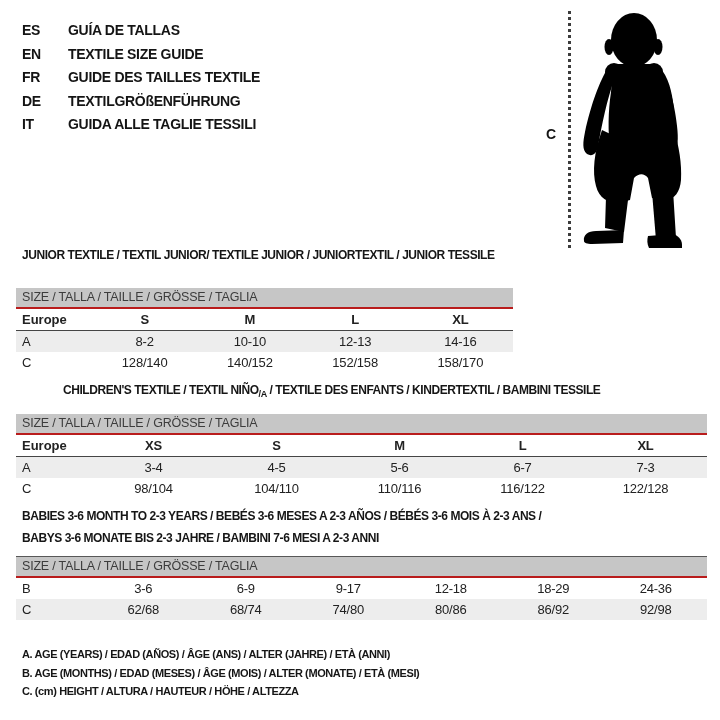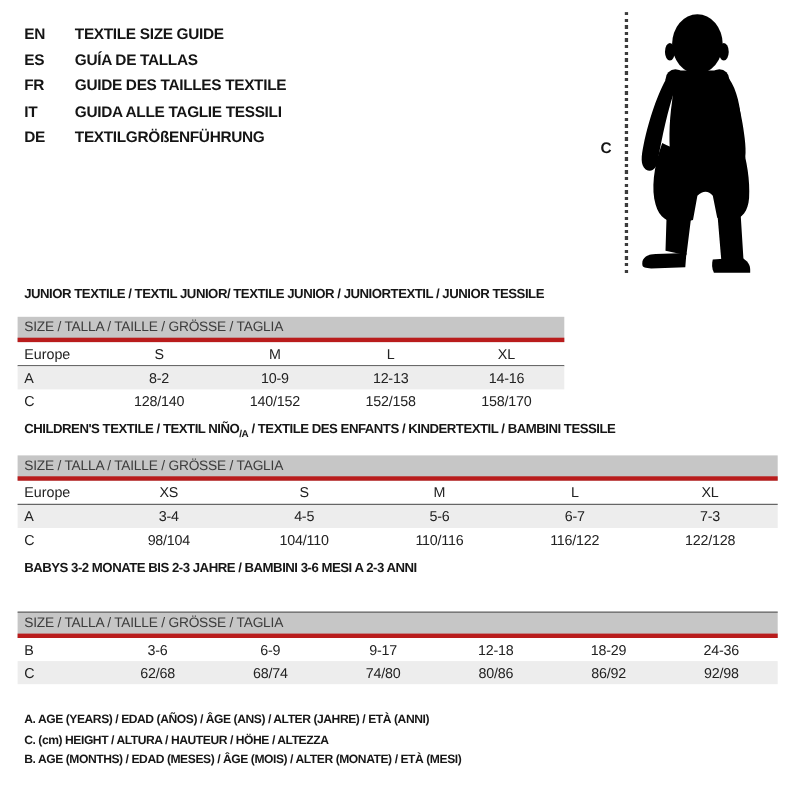--- a/index.html
+++ b/index.html
@@ -13,66 +13,66 @@
   .lang-row{display:flex;}
   .lang-code{width:46px;}
   
   .height-line{position:absolute;left:568px;top:11px;width:3px;height:239px;
     background:repeating-linear-gradient(to bottom,#3c3c3c 0 3px,transparent 3px 6px);}
   .height-label{position:absolute;left:546px;top:126px;font-weight:bold;font-size:14px;color:#141414;}
   .silhouette{position:absolute;left:578px;top:8px;}
   
   .sec-heading{position:absolute;left:22px;font-weight:bold;font-size:12px;
                letter-spacing:-0.45px;color:#161616;white-space:nowrap;}
-  .h1{top:260px;}
-  .h2{top:383px;}
+  .h1{top:248px;}
+  .h2{top:383px;margin-left:41px;}
   .h3{top:505px;line-height:22px;white-space:normal;width:660px;}
   .sub{font-size:9px;vertical-align:-3px;}
   
   .table{position:absolute;left:16px;font-size:13px;color:#222;}
   .t1{top:288px;width:497px;}
   .t2{top:414px;width:691px;}
   .t3{top:556px;width:691px;}
-  .tbar{height:19px;line-height:19px;background:#c6c6c6;border-bottom:4px solid #b91c1c;
+  .tbar{height:19px;line-height:19px;background:#c6c6c6;border-bottom:2px solid #b91c1c;
         color:#3c3c3c;padding-left:6px;font-size:12.5px;letter-spacing:-0.2px;}
   .t3 .tbar{border-top:1px solid #585858;}
   .trow{display:flex;height:21px;line-height:21px;align-items:center;}
-  .r-line{border-bottom:1.5px solid #454545;}
+  .r-line{border-bottom:1.5px solid #454545;font-weight:bold;}
   .r-alt{background:#ededed;}
   .tlabel{width:70px;padding-left:6px;}
   .tcell{flex:1;text-align:center;letter-spacing:-0.2px;}
   
   .footnotes{position:absolute;left:22px;top:645px;font-weight:bold;font-size:11px;
              letter-spacing:-0.4px;line-height:18.5px;color:#161616;}
 </style>
 </head>
 <body>
 
 <div class="page">
 
   <div class="langs">
     <div class="lang-row">
+      <span class="lang-code">ES</span>
+      <span>GUÍA DE TALLAS</span>
+    </div>
+    <div class="lang-row">
       <span class="lang-code">EN</span>
       <span>TEXTILE SIZE GUIDE</span>
-    </div>
-    <div class="lang-row">
-      <span class="lang-code">ES</span>
-      <span>GUÍA DE TALLAS</span>
     </div>
     <div class="lang-row">
       <span class="lang-code">FR</span>
       <span>GUIDE DES TAILLES TEXTILE</span>
     </div>
     <div class="lang-row">
+      <span class="lang-code">DE</span>
+      <span>TEXTILGRÖßENFÜHRUNG</span>
+    </div>
+    <div class="lang-row">
       <span class="lang-code">IT</span>
       <span>GUIDA ALLE TAGLIE TESSILI</span>
-    </div>
-    <div class="lang-row">
-      <span class="lang-code">DE</span>
-      <span>TEXTILGRÖßENFÜHRUNG</span>
     </div>
   </div>
 
   <div class="height-line"></div>
   <div class="height-label">C</div>
   <svg class="silhouette" width="112" height="244" viewBox="0 0 112 244" aria-hidden="true">
     <g fill="#000000">
       <ellipse cx="56" cy="32" rx="23" ry="27"></ellipse>
       <ellipse cx="31" cy="39" rx="4.5" ry="8"></ellipse>
       <ellipse cx="80" cy="39" rx="4.5" ry="8"></ellipse>
@@ -95,21 +95,21 @@
     <div class="trow r-line">
       <div class="tlabel">Europe</div>
       <div class="tcell">S</div>
       <div class="tcell">M</div>
       <div class="tcell">L</div>
       <div class="tcell">XL</div>
     </div>
     <div class="trow r-alt">
       <div class="tlabel">A</div>
       <div class="tcell">8-2</div>
-      <div class="tcell">10-9</div>
+      <div class="tcell">10-10</div>
       <div class="tcell">12-13</div>
       <div class="tcell">14-16</div>
     </div>
     <div class="trow">
       <div class="tlabel">C</div>
       <div class="tcell">128/140</div>
       <div class="tcell">140/152</div>
       <div class="tcell">152/158</div>
       <div class="tcell">158/170</div>
     </div>
@@ -138,21 +138,22 @@
       <div class="tlabel">C</div>
       <div class="tcell">98/104</div>
       <div class="tcell">104/110</div>
       <div class="tcell">110/116</div>
       <div class="tcell">116/122</div>
       <div class="tcell">122/128</div>
     </div>
   </div>
 
   <div class="sec-heading h3">
-    <div>BABYS 3-2 MONATE BIS 2-3 JAHRE / BAMBINI 3-6 MESI A 2-3 ANNI</div>
+    <div>BABIES 3-6 MONTH TO 2-3 YEARS / BEBÉS 3-6 MESES A 2-3 AÑOS / BÉBÉS 3-6 MOIS À 2-3 ANS /</div>
+    <div>BABYS 3-6 MONATE BIS 2-3 JAHRE / BAMBINI 7-6 MESI A 2-3 ANNI</div>
   </div>
   <div class="table t3">
     <div class="tbar">SIZE / TALLA / TAILLE / GRÖSSE / TAGLIA</div>
     <div class="trow">
       <div class="tlabel">B</div>
       <div class="tcell">3-6</div>
       <div class="tcell">6-9</div>
       <div class="tcell">9-17</div>
       <div class="tcell">12-18</div>
       <div class="tcell">18-29</div>
@@ -164,17 +165,17 @@
       <div class="tcell">68/74</div>
       <div class="tcell">74/80</div>
       <div class="tcell">80/86</div>
       <div class="tcell">86/92</div>
       <div class="tcell">92/98</div>
     </div>
   </div>
 
   <div class="footnotes">
     <div>A. AGE (YEARS) / EDAD (AÑOS) / ÂGE (ANS) / ALTER (JAHRE) / ETÀ (ANNI)</div>
+    <div>B. AGE (MONTHS) / EDAD (MESES) / ÂGE (MOIS) / ALTER (MONATE) / ETÀ (MESI)</div>
     <div>C. (cm) HEIGHT / ALTURA / HAUTEUR / HÖHE / ALTEZZA</div>
-    <div>B. AGE (MONTHS) / EDAD (MESES) / ÂGE (MOIS) / ALTER (MONATE) / ETÀ (MESI)</div>
   </div>
 
 </div>
 
 </body></html>

